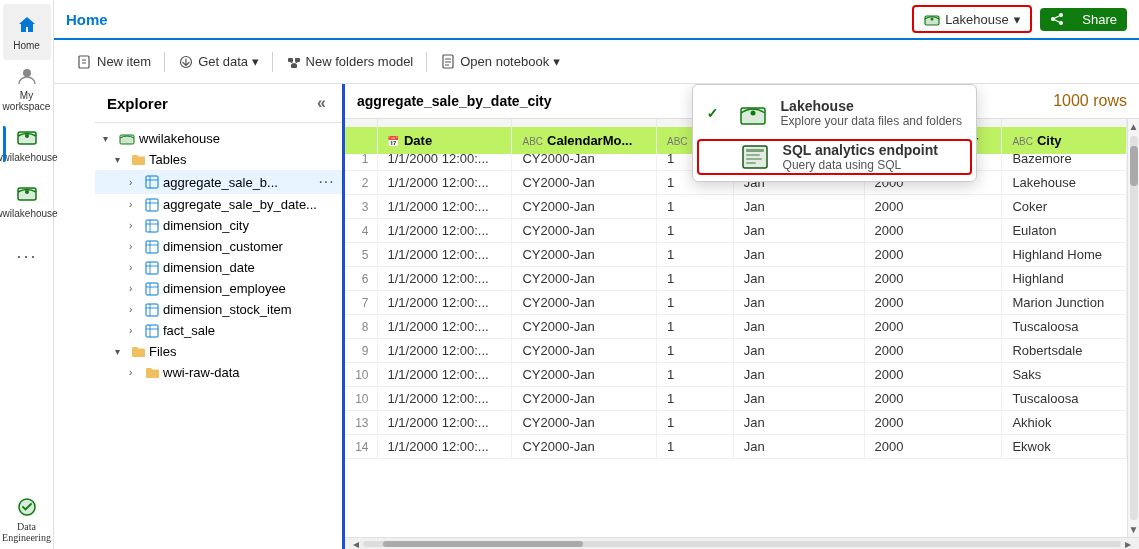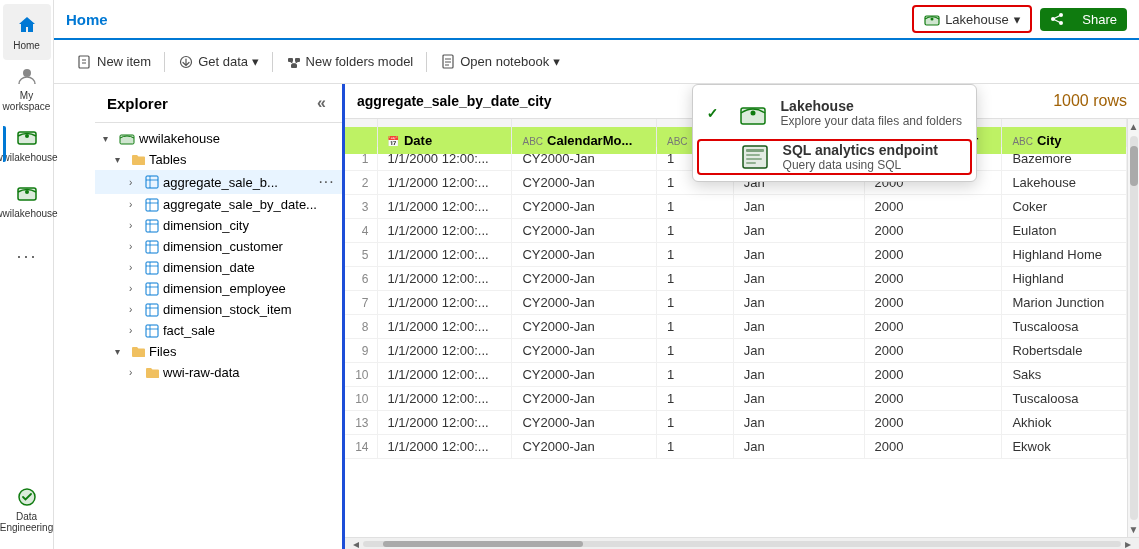--- a/index.html
+++ b/index.html
@@ -42,21 +42,21 @@
       line-height: 1.1;
     }
     .sidebar-item.active-bar::before {
       content: '';
       position: absolute;
       left: 0; top: 10px; bottom: 10px;
       width: 3px;
       background: #0078d4;
       border-radius: 0 2px 2px 0;
     }
-    .sidebar-bottom { margin-top: auto; margin-bottom: 12px; }
+    .sidebar-bottom { margin-top: auto; margin-bottom: 2px; font-family: Liberation Serif, serif; }
 
     
     .main { flex: 1; display: flex; flex-direction: column; overflow: hidden; }
 
     
     .topbar {
       height: 40px;
       display: flex;
       align-items: center;
       padding: 0 12px;

